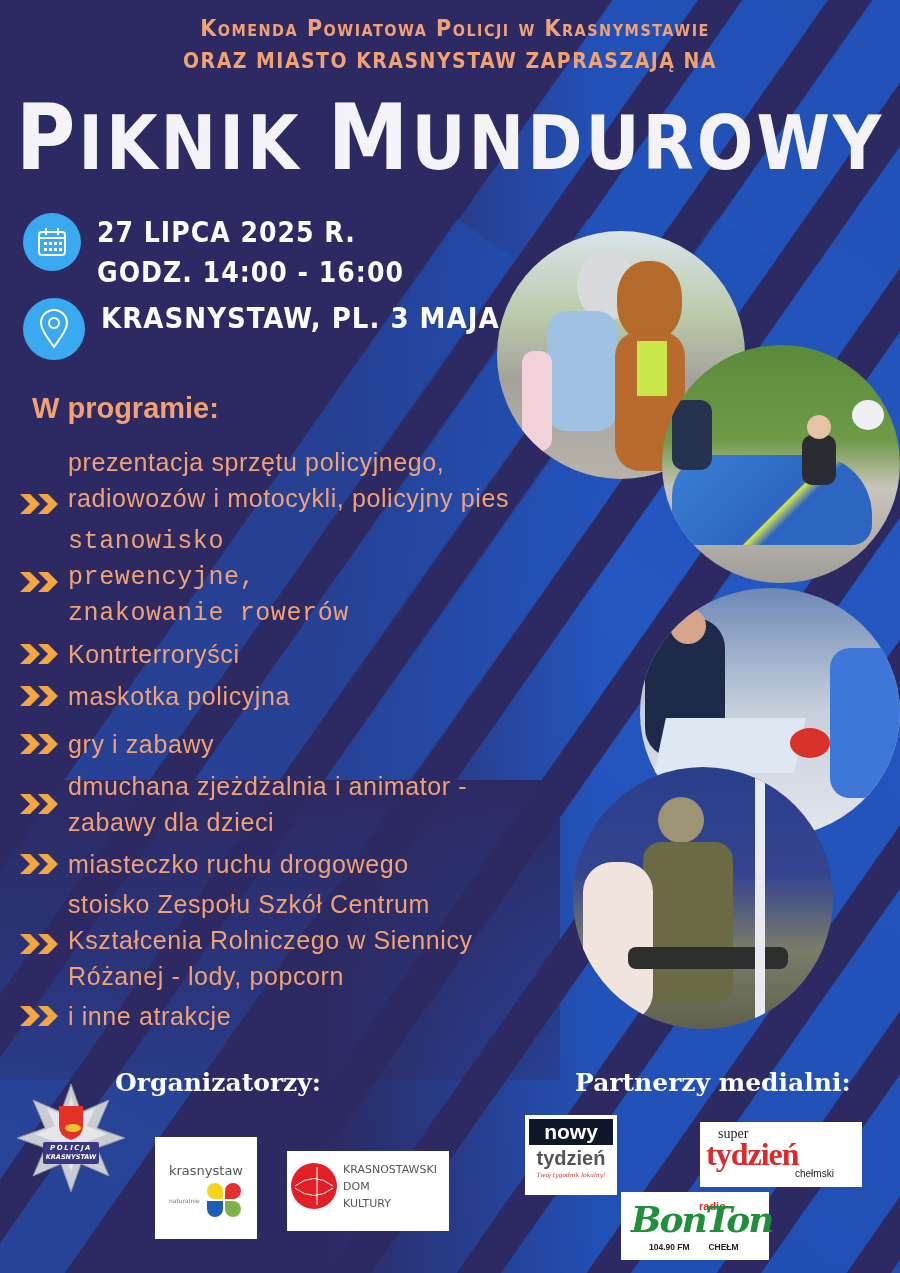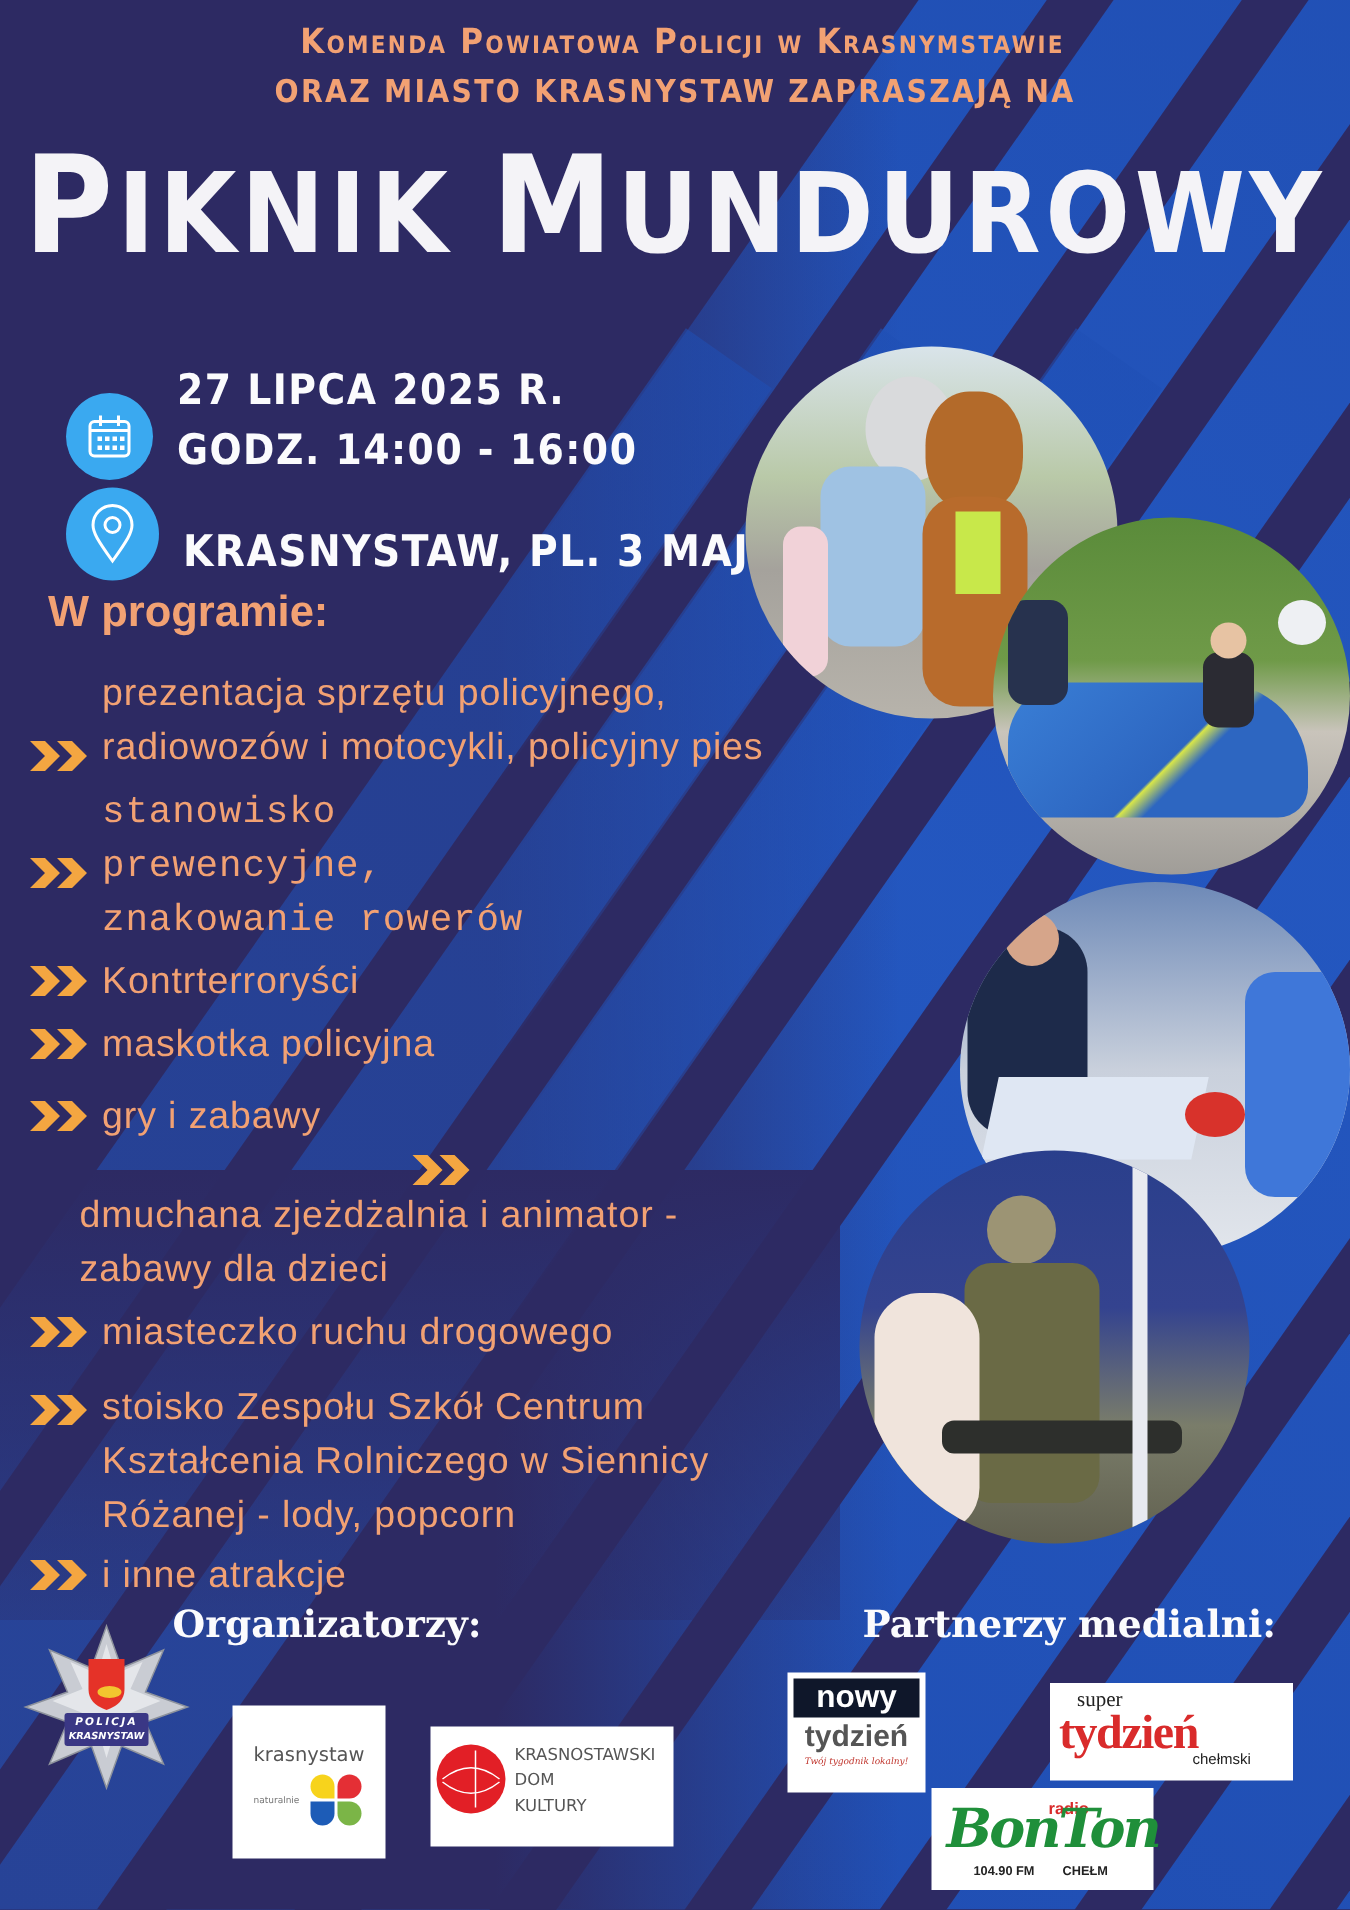--- a/index.html
+++ b/index.html
@@ -4,21 +4,21 @@
 <style>
   html,body{margin:0;padding:0;}
   body{width:900px;height:1273px;overflow:hidden;position:relative;background:#2d2a63;font-family:"DejaVu Sans","Liberation Sans",sans-serif;}
   .bg{position:absolute;inset:0;overflow:hidden;background:#2d2a63;}
   .stripe{position:absolute;width:70px;height:2200px;background:linear-gradient(180deg,#1f4fb5 0%,#2359c4 50%,#1f4fb5 100%);transform:rotate(35deg);transform-origin:center;opacity:.95;}
   .fade-left{position:absolute;left:0;top:0;width:600px;height:1273px;background:linear-gradient(90deg,#2d2a63 0%,#2d2a63 55%,rgba(45,42,99,0) 100%);}
   .fade-bottom{position:absolute;left:0;top:780px;width:560px;height:300px;background:linear-gradient(180deg,rgba(45,42,99,1) 0%,rgba(45,42,99,0.3) 100%);}
   .header{position:absolute;left:0;top:12px;width:900px;text-align:center;color:#f2a173;font-family:"DejaVu Sans Condensed","DejaVu Sans",sans-serif;font-weight:bold;font-size:23px;letter-spacing:1.5px;line-height:33px;}
   .title{position:absolute;left:0;top:88px;width:900px;text-align:center;color:#f4f3f7;font-family:"DejaVu Sans Condensed","DejaVu Sans",sans-serif;font-weight:bold;font-size:74px;letter-spacing:3px;line-height:100px;}
   .title .big{font-size:90px;}
-  .info-row{position:absolute;left:44px;display:flex;align-items:flex-end;margin-top:27px;}
+  .info-row{position:absolute;left:23px;display:flex;align-items:flex-start;}
   .icon-circle{width:58px;height:58px;border-radius:50%;background:#3aa9f0;display:flex;align-items:center;justify-content:center;flex:none;}
   .info-text{margin-left:16px;color:#fbfbfd;font-weight:bold;font-size:28px;letter-spacing:1px;line-height:40px;font-family:"DejaVu Sans Condensed","DejaVu Sans",sans-serif;}
   .prog-head{position:absolute;left:32px;top:392px;color:#f2a173;font-weight:bold;font-size:29px;font-family:"Liberation Sans",sans-serif;}
   .prog-list{position:absolute;left:18px;top:444px;width:560px;margin:0;padding:0;list-style:none;}
   .prog-item{display:flex;align-items:center;color:#f2a173;font-family:"Liberation Sans",sans-serif;font-size:25px;letter-spacing:.6px;line-height:36px;margin-bottom:4px;}
   .chev{flex:none;width:44px;height:24px;margin-right:6px;}
   .photo{position:absolute;border-radius:50%;overflow:hidden;}
   .org-head{position:absolute;left:115px;top:1068px;color:#fbfbfd;font-family:"DejaVu Serif","Liberation Serif",serif;font-weight:bold;font-size:25px;}
   .med-head{position:absolute;left:575px;top:1068px;color:#fbfbfd;font-family:"DejaVu Serif","Liberation Serif",serif;font-weight:bold;font-size:25px;}
   .logo-box{position:absolute;background:#fff;box-sizing:border-box;}
@@ -117,33 +117,33 @@
         <path d="M2 2 L12 2 L22 12 L12 22 L2 22 L12 12 Z M20 2 L30 2 L40 12 L30 22 L20 22 L30 12 Z" fill="#f4a641"></path>
       </svg>
     <span>maskotka policyjna</span>
   </li>
   <li class="prog-item" style="margin-top:12px;">
     <svg class="chev" viewBox="0 0 44 24">
         <path d="M2 2 L12 2 L22 12 L12 22 L2 22 L12 12 Z M20 2 L30 2 L40 12 L30 22 L20 22 L30 12 Z" fill="#f4a641"></path>
       </svg>
     <span>gry i zabawy</span>
   </li>
-  <li class="prog-item" style="margin-top:6px;flex-direction:column;">
+  <li class="prog-item" style="margin-top:6px;">
     <svg class="chev" viewBox="0 0 44 24">
         <path d="M2 2 L12 2 L22 12 L12 22 L2 22 L12 12 Z M20 2 L30 2 L40 12 L30 22 L20 22 L30 12 Z" fill="#f4a641"></path>
       </svg>
     <span style="width:490px;">dmuchana zjeżdżalnia i animator - zabawy dla dzieci</span>
   </li>
   <li class="prog-item" style="margin-top:6px;">
     <svg class="chev" viewBox="0 0 44 24">
         <path d="M2 2 L12 2 L22 12 L12 22 L2 22 L12 12 Z M20 2 L30 2 L40 12 L30 22 L20 22 L30 12 Z" fill="#f4a641"></path>
       </svg>
     <span>miasteczko ruchu drogowego</span>
   </li>
-  <li class="prog-item" style="align-items:flex-start;margin-top:14px;">
+  <li class="prog-item" style="align-items:center;margin-top:4px;">
     <svg class="chev" style="margin-top:8px" viewBox="0 0 44 24">
         <path d="M2 2 L12 2 L22 12 L12 22 L2 22 L12 12 Z M20 2 L30 2 L40 12 L30 22 L20 22 L30 12 Z" fill="#f4a641"></path>
       </svg>
     <span style="width:495px;">stoisko Zespołu Szkół Centrum Kształcenia Rolniczego w Siennicy Różanej - lody, popcorn</span>
   </li>
   <li class="prog-item" style="margin-top:4px;">
     <svg class="chev" viewBox="0 0 44 24">
         <path d="M2 2 L12 2 L22 12 L12 22 L2 22 L12 12 Z M20 2 L30 2 L40 12 L30 22 L20 22 L30 12 Z" fill="#f4a641"></path>
       </svg>
     <span>i inne atrakcje</span>

